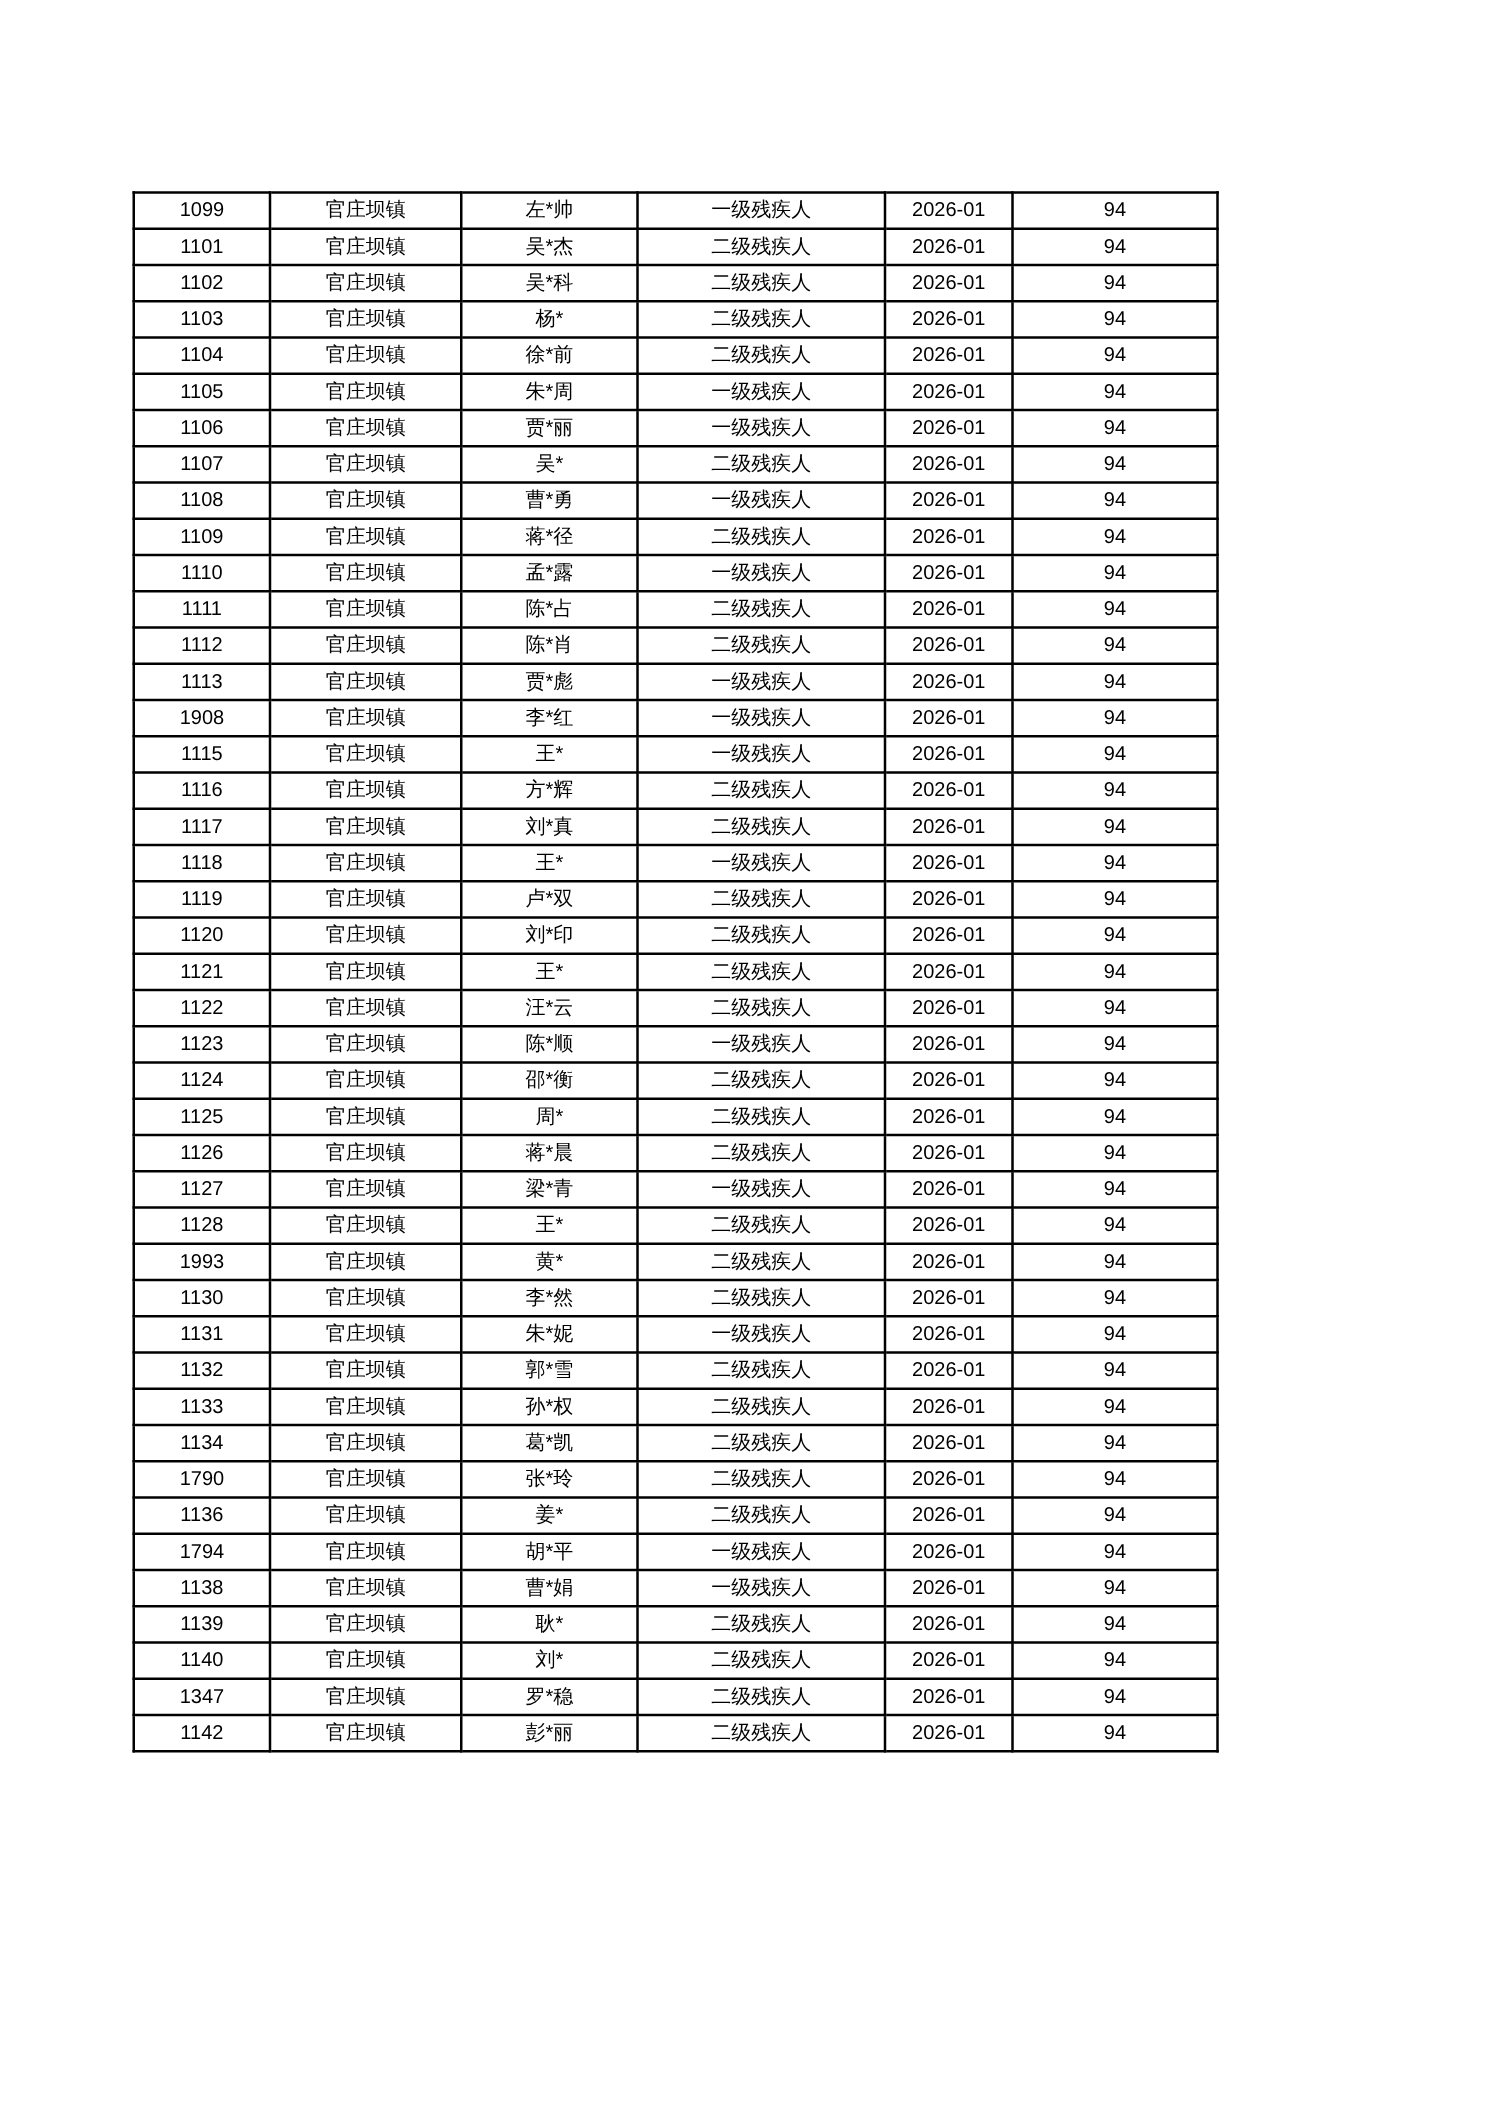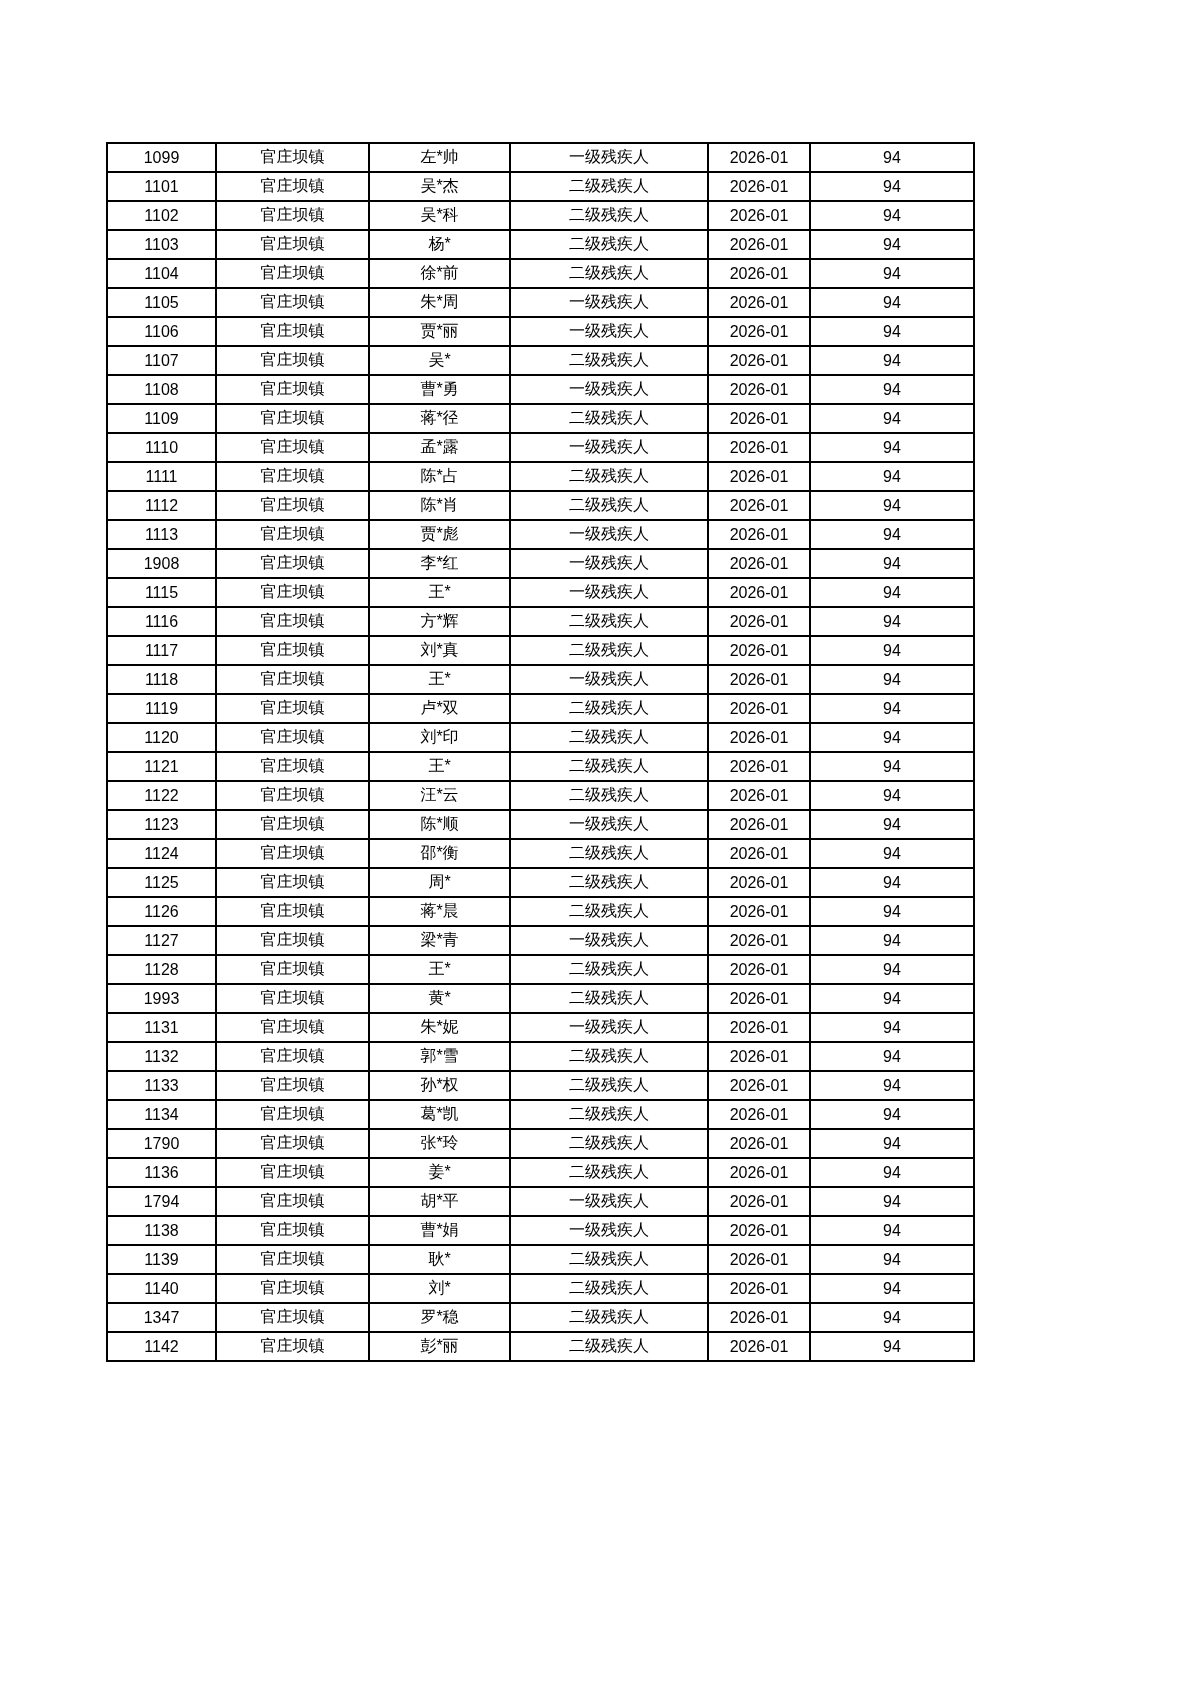--- a/index.html
+++ b/index.html
@@ -11,21 +11,21 @@
     position: relative;
     width: 1190px;
     height: 1683px;
     background: #ffffff;
     overflow: hidden;
     font-family: "Liberation Sans", sans-serif;
   }
   table.data-table {
     position: absolute;
     left: 106px;
-    top: 142px;
+    top: 153px;
     border-collapse: collapse;
     table-layout: fixed;
     width: 867px;
   }
   table.data-table td {
     border: 2px solid #000000;
     height: 27px;
     text-align: center;
     vertical-align: middle;
     font-size: 16px;
@@ -289,20 +289,28 @@
         </tr>
         <tr>
           <td>1993</td>
           <td>官庄坝镇</td>
           <td>黄*</td>
           <td>二级残疾人</td>
           <td>2026-01</td>
           <td>94</td>
         </tr>
         <tr>
+          <td>1130</td>
+          <td>官庄坝镇</td>
+          <td>李*然</td>
+          <td>二级残疾人</td>
+          <td>2026-01</td>
+          <td>94</td>
+        </tr>
+        <tr>
           <td>1131</td>
           <td>官庄坝镇</td>
           <td>朱*妮</td>
           <td>一级残疾人</td>
           <td>2026-01</td>
           <td>94</td>
         </tr>
         <tr>
           <td>1132</td>
           <td>官庄坝镇</td>

